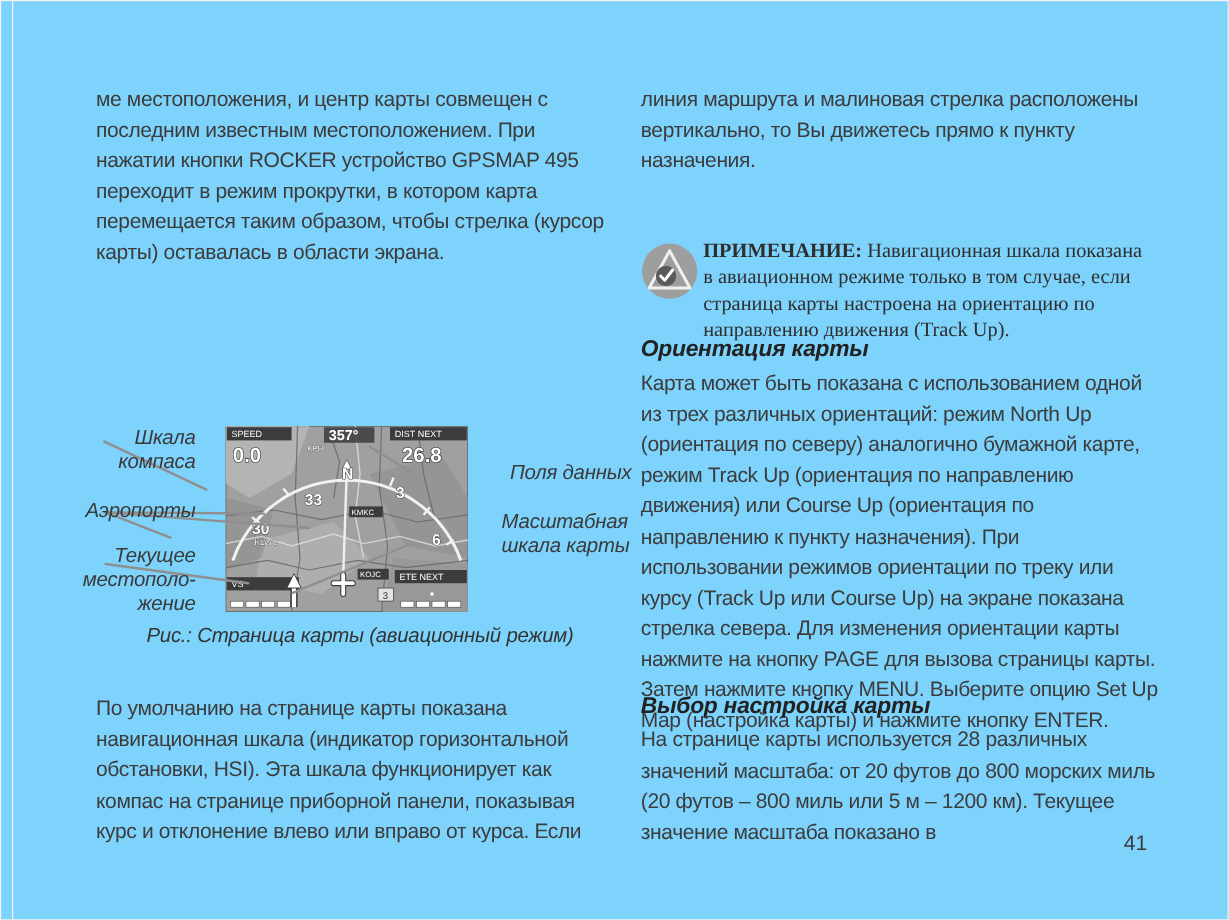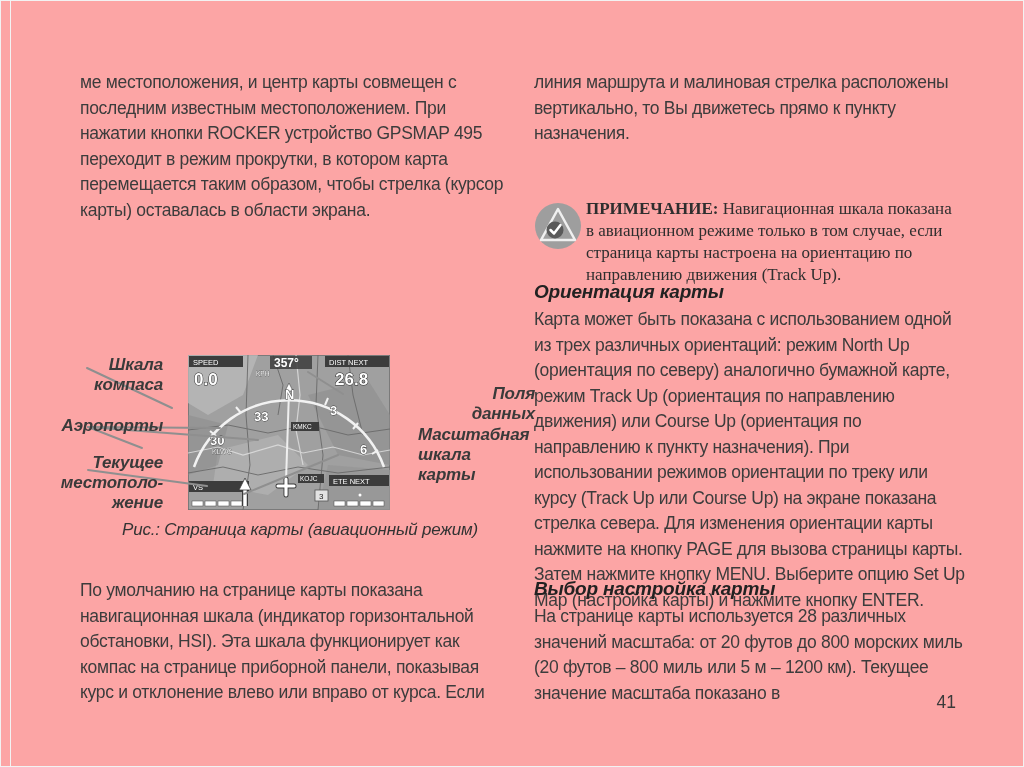--- a/index.html
+++ b/index.html
@@ -1,17 +1,17 @@
 <!DOCTYPE html>
 <html><head>
 <meta charset="utf-8">
 <style>
   html,body{margin:0;padding:0;background:#fff;}
   .page{
-    position:relative;width:1024px;height:767px;background:#fca5a5;
+    position:relative;width:1024px;height:767px;background:#7dd3fc;
     font-family:"Liberation Sans",sans-serif;color:#3a3a3a;overflow:hidden;
     box-shadow:inset 0 0 0 1px #f2f2f2;
   }
   .page::before{content:"";position:absolute;left:10px;top:0;bottom:0;width:1px;background:#f3f3f3;}
   .body-text{
     position:absolute;font-size:17.5px;line-height:25.5px;letter-spacing:-0.3px;
     color:#3c3c3c;width:434px;
   }
   .col-left{left:80px;}
   .col-right{left:534px;}
@@ -22,21 +22,21 @@
   .note-block{position:absolute;left:534px;top:150px;width:430px;margin-top:48px;}
   .note-icon{position:absolute;left:0;top:4px;width:48px;height:48px;}
   .note-text{
     margin-left:52px;font-family:"Liberation Serif",serif;font-size:17px;
     line-height:22px;color:#2e2e2e;width:376px;
   }
   .note-label{font-weight:bold;}
   .figure-wrap{position:absolute;left:0;top:350px;width:520px;height:200px;}
   .gps-screen{position:absolute;left:188px;top:5px;width:202px;height:155px;}
   .callout{
-    position:absolute;font-size:17px;font-weight:bold;font-style:italic;
+    position:absolute;font-size:17px;font-weight:normal;font-style:italic;
     color:#3a3a3a;line-height:20px;letter-spacing:-0.2px;
   }
   .callout.right-align{text-align:right;}
   .callout-lines{position:absolute;left:0;top:0;width:520px;height:200px;pointer-events:none;}
   .figure-caption{
     position:absolute;left:110px;top:520px;width:380px;text-align:center;
     font-style:italic;font-size:17px;color:#333;letter-spacing:-0.2px;
   }
   .footer-left{
     position:absolute;left:80px;top:692px;font-style:italic;font-size:17.5px;
@@ -171,21 +171,21 @@
         <line x1="88" y1="77" x2="258" y2="90"></line>
         <line x1="88" y1="77" x2="142" y2="98"></line>
         <line x1="88" y1="120" x2="207" y2="136"></line>
         <line x1="338" y1="105" x2="244" y2="144"></line>
       </g>
     </svg>
 
     <div class="callout right-align" style="right:357px;top:5px;width:90px;">Шкала компаса</div>
     <div class="callout right-align" style="right:357px;top:66px;width:110px;">Аэропорты</div>
     <div class="callout right-align" style="right:357px;top:103px;width:105px;">Текущее местополо- жение</div>
-    <div class="callout" style="left:425px;top:34px;width:110px;text-align:right;">Поля данных</div>
+    <div class="callout" style="left:425px;top:34px;width:110px;">Поля данных</div>
     <div class="callout" style="left:418px;top:75px;width:110px;">Масштабная шкала карты</div>
   </div>
 
   <div class="figure-caption">Рис.: Страница карты (авиационный режим)</div>
 
   <div class="body-text col-left" style="top:578px;">По умолчанию на странице карты показана навигационная шкала (индикатор горизонтальной обстановки, HSI). Эта шкала функционирует как компас на странице приборной панели, показывая курс и отклонение влево или вправо от курса. Если</div>
 
   <div class="body-text col-right" style="top:70px;">линия маршрута и малиновая стрелка расположены вертикально, то Вы движетесь прямо к пункту назначения.</div>
 
   <div class="note-block">

